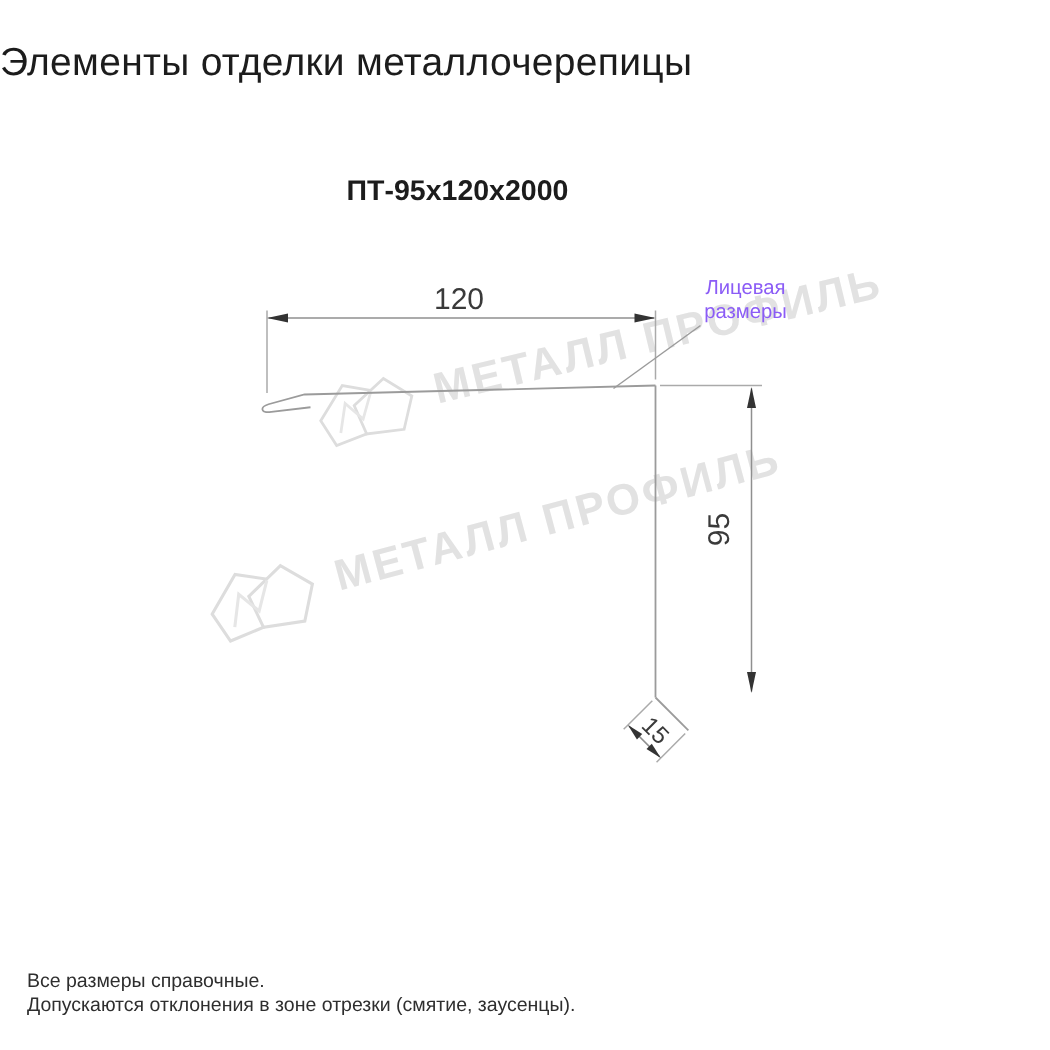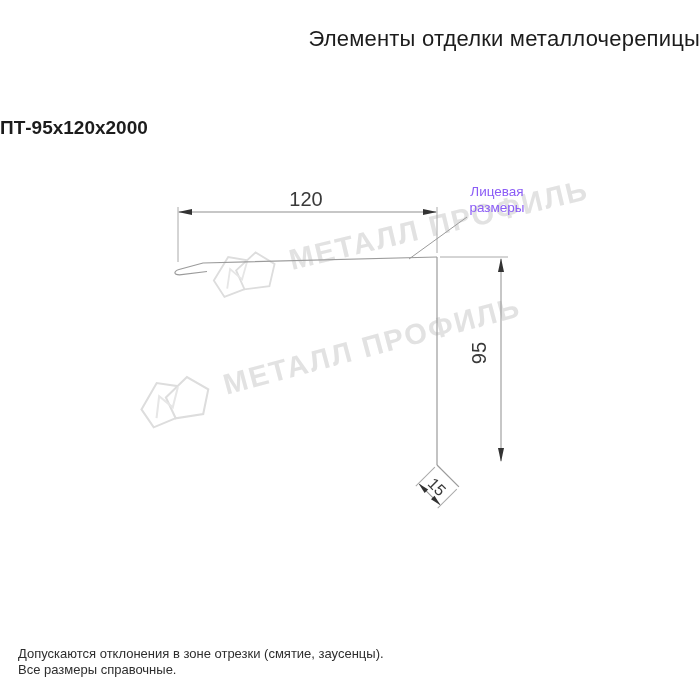--- a/index.html
+++ b/index.html
@@ -9,36 +9,37 @@
     position: relative;
     width: 700px;
     height: 700px;
     background: #ffffff;
     overflow: hidden;
     margin: 0 auto;
   }
   .page-title {
     position: absolute;
     top: 26px; left: 0; width: 700px;
-    text-align: right;
-    font-size: 22px;
+    text-align: left;
+    font-size: 26px;
     color: #1c1c1c;
     letter-spacing: 0.2px;
   }
   .product-name {
     position: absolute;
     top: 88px; left: 0; width: 700px;
     text-align: center;
     font-size: 19px;
     font-weight: 600;
     color: #1c1c1c;
   }
   .product-code {
     position: absolute;
     top: 117px; left: 0; width: 610px;
+    text-align: center;
     font-size: 19px;
     font-weight: 600;
     color: #1c1c1c;
   }
   .face-label {
     position: absolute;
     top: 184px; left: 437px; width: 120px;
     text-align: center;
     font-size: 13.5px;
     line-height: 15.5px;
@@ -130,17 +131,17 @@
 
     <line x1="467" y1="217" x2="409" y2="259" stroke="#9b9b9b" stroke-width="1"></line>
   </svg>
 
   <div class="face-label">
     <div>Лицевая</div>
     <div>размеры</div>
   </div>
 
   <div class="footer-notes">
+    <div>Все размеры справочные.</div>
     <div>Допускаются отклонения в зоне отрезки (смятие, заусенцы).</div>
-    <div>Все размеры справочные.</div>
   </div>
 
 </div>
 
 </body></html>

